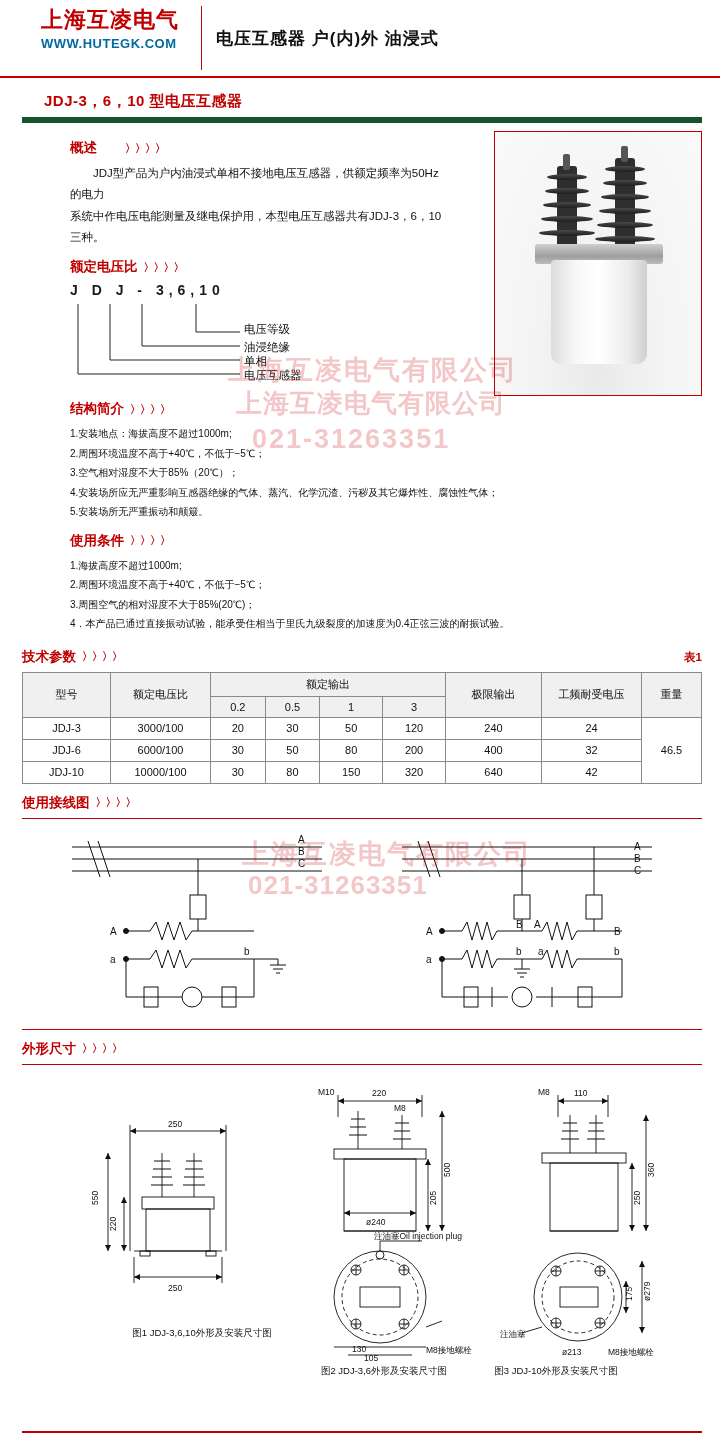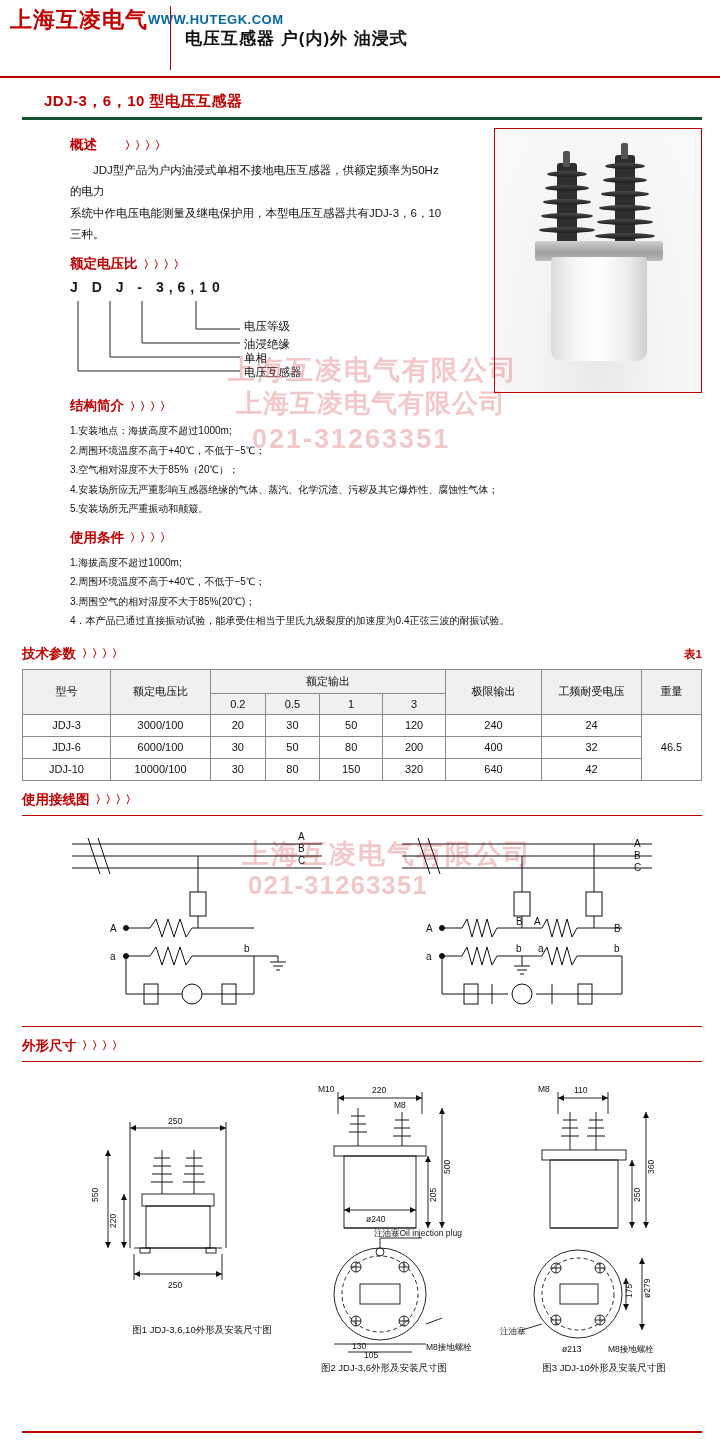--- a/index.html
+++ b/index.html
@@ -17,21 +17,23 @@
     display:flex;
     align-items:stretch;
     height:78px;
     border-bottom:2px solid #c00000;
     position:relative;
   }
   .logo-block {
     width:170px;
     padding:8px 0 4px 10px;
     display:flex;
-    justify-content:space-between;
+    flex-direction:column;
+    justify-content:flex-start;
+    margin-left:31px;
   }
   .logo-cn {
     font-size:22px;
     font-weight:bold;
     color:#c00000;
     letter-spacing:1px;
     line-height:1.1;
     white-space:nowrap;
   }
   .logo-url {
@@ -52,21 +54,21 @@
     align-items:center;
     padding-left:14px;
     font-size:17px;
     font-weight:bold;
     color:#111;
     letter-spacing:1px;
   }
   
   .product-title-wrap {
     padding:14px 0 6px 22px;
-    border-bottom:3px solid #14532d;
+    border-bottom:6px solid #14532d;
     margin:0 18px 0 22px;
   }
   .product-title {
     font-size:15px;
     font-weight:bold;
     color:#c00000;
     letter-spacing:0.5px;
   }
   
   .sec-head {
@@ -694,21 +696,21 @@
         <text x="540" y="290">ø213</text>
         <text x="628" y="236" transform="rotate(-90 628 236)">ø279</text>
         <text x="610" y="236" transform="rotate(-90 610 236)">175</text>
         <text x="478" y="272">注油塞</text>
         <text x="586" y="290">M8接地螺栓</text>
       </g>
     </svg>
 
     <div class="fig-cap" style="left:90px; top:262px; width:180px;">图1 JDJ-3,6,10外形及安装尺寸图</div>
     <div class="fig-cap" style="left:272px; top:300px; width:180px;">图2 JDJ-3,6外形及安装尺寸图</div>
-    <div class="fig-cap" style="left:492px; top:300px; width:180px;">图3 JDJ-10外形及安装尺寸图</div>
+    <div class="fig-cap" style="left:444px; top:300px; width:180px;">图3 JDJ-10外形及安装尺寸图</div>
   </div>
 </div>
 
 <div class="footer-rule"></div>
 
 <div class="wm wm1">上海互凌电气有限公司</div>
 <div class="wm wm2">上海互凌电气有限公司</div>
 <div class="wm wm3">021-31263351</div>
 <div class="wm wm4">上海互凌电气有限公司</div>
 <div class="wm wm5">021-31263351</div>

